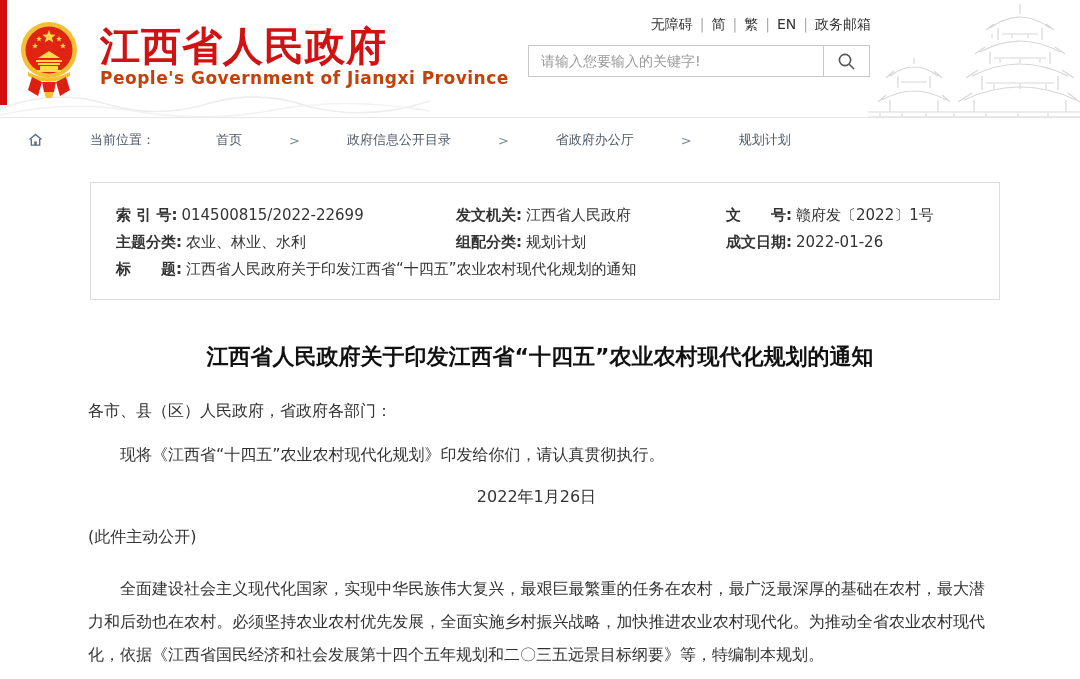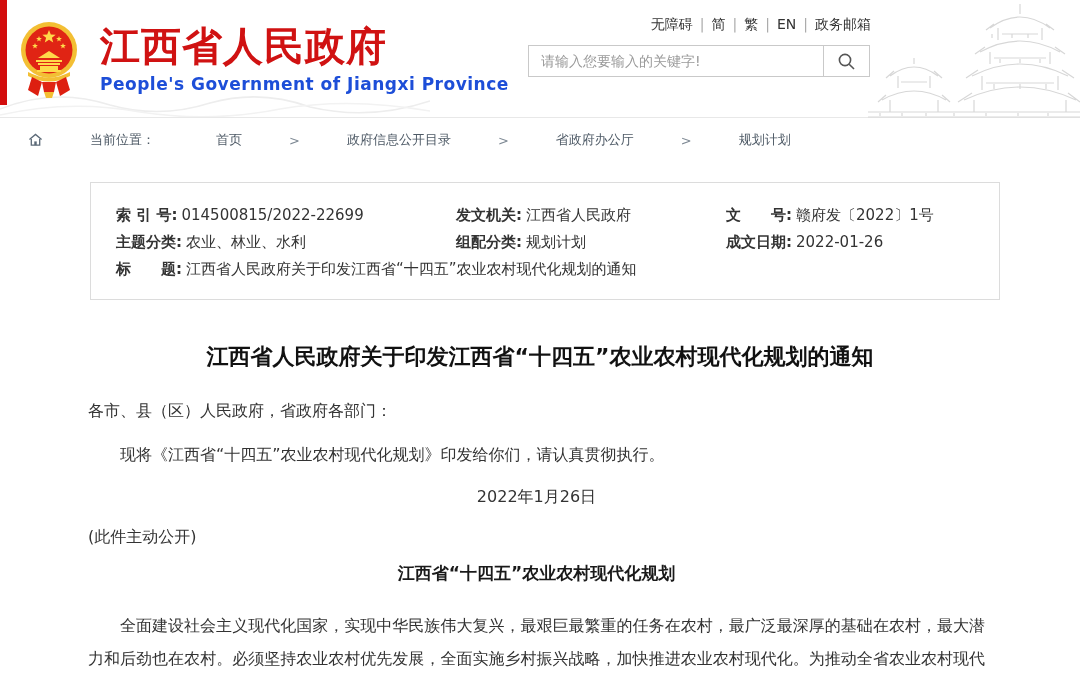--- a/index.html
+++ b/index.html
@@ -7,21 +7,21 @@
   body { font-family:"DejaVu Sans","Liberation Sans",sans-serif; color:#333; }
   .page { position:relative; width:1080px; height:679px; background:#fff; overflow:hidden; margin:0 auto; }
 
   
   .header { position:relative; width:100%; height:118px; background:#fff; border-bottom:1px solid #e8e8e8; }
   .red-bar { position:absolute; left:0; top:0; width:7px; height:105px; background:#d30d0d; }
   .logo-wrap { position:absolute; left:20px; top:20px; display:flex; align-items:flex-start; cursor:pointer; }
   .emblem { width:58px; height:80px; display:block; }
   .site-titles { margin-left:22px; padding-top:4px; }
   .site-title { font-size:40px; font-weight:bold; color:#d01212; letter-spacing:1px; line-height:44px; }
-  .site-subtitle { margin-top:6px; font-size:17px; font-weight:bold; color:#1d4ed8; letter-spacing:0.5px; }
+  .site-subtitle { font-size:17px; font-weight:bold; color:#c2410c; letter-spacing:0.5px; }
   .top-links { position:absolute; top:16px; right:209px; font-size:14px; color:#333; white-space:nowrap; }
   .top-links .lnk { cursor:pointer; }
   .top-links .sep { color:#aaa; margin:0 7px; }
   .search-box { position:absolute; left:528px; top:45px; width:342px; height:32px; border:1px solid #c9c9c9; background:#fff; display:flex; }
   .search-input { flex:1; border:none; outline:none; padding:0 12px; font-size:14px; color:#333; background:transparent; font-family:inherit; }
   .search-input::placeholder { color:#9a9a9a; }
   .search-btn { width:46px; border:none; border-left:1px solid #c9c9c9; background:#fff; cursor:pointer; display:flex; align-items:center; justify-content:center; }
   .pavilion { position:absolute; right:0; top:0; width:212px; height:118px; }
   .mountains { position:absolute; left:0; bottom:0; width:430px; height:38px; }
 
@@ -197,17 +197,16 @@
     </div>
   </div>
 
   <h1 class="doc-title">江西省人民政府关于印发江西省“十四五”农业农村现代化规划的通知</h1>
 
   <div class="notice">
     <div class="salutation">各市、县（区）人民政府，省政府各部门：</div>
     <div class="notice-body">现将《江西省“十四五”农业农村现代化规划》印发给你们，请认真贯彻执行。</div>
     <div class="notice-date">2022年1月26日</div>
     <div class="notice-note">(此件主动公开)</div>
-    <div class="plan-title">江西省“十四五”农业农村现代化规划</div>
     <div class="plan-para">全面建设社会主义现代化国家，实现中华民族伟大复兴，最艰巨最繁重的任务在农村，最广泛最深厚的基础在农村，最大潜力和后劲也在农村。必须坚持农业农村优先发展，全面实施乡村振兴战略，加快推进农业农村现代化。为推动全省农业农村现代化，依据《江西省国民经济和社会发展第十四个五年规划和二〇三五远景目标纲要》等，特编制本规划。</div>
   </div>
 
 </div>
 
 </body></html>

